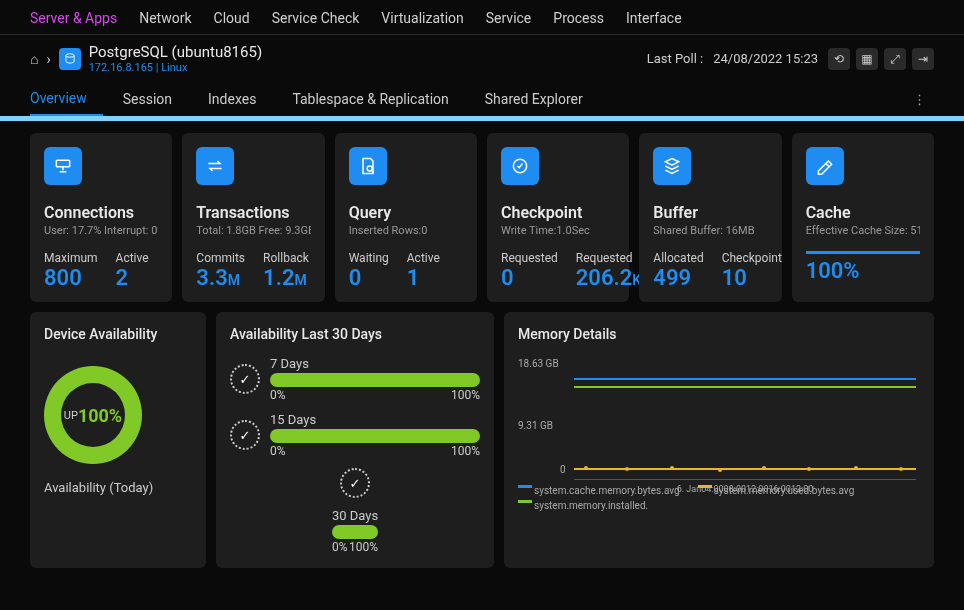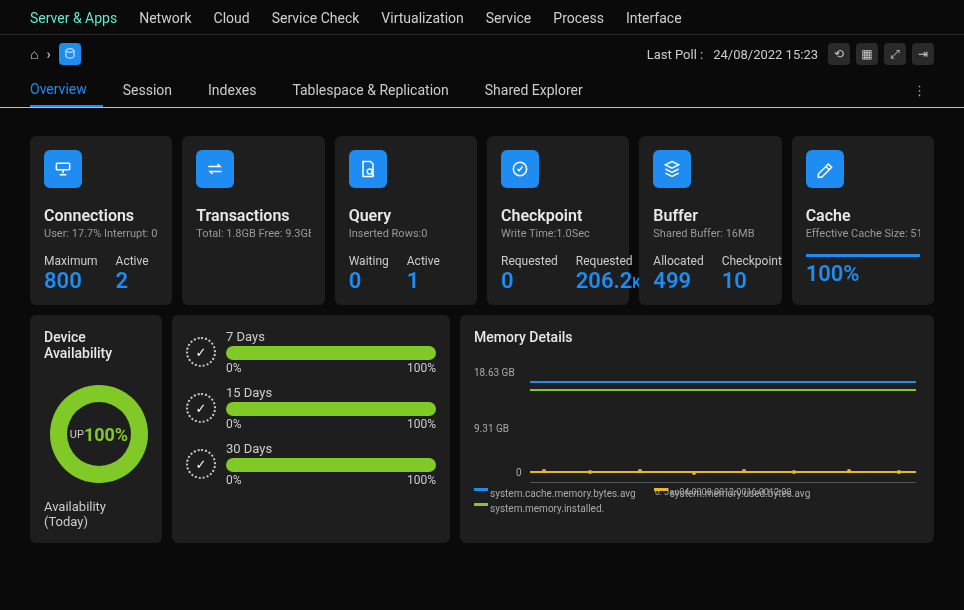--- a/index.html
+++ b/index.html
@@ -1,74 +1,74 @@
 <!DOCTYPE html>
 <html><head>
 <meta charset="utf-8">
 <style>
 * { margin:0; padding:0; box-sizing:border-box; font-family: -apple-system, "Segoe UI", Roboto, Arial, sans-serif; }
 body { background:#0a0a0a; color:#e8e8e8; width:964px; height:610px; overflow:hidden; font-size:13px; }
 
 .topnav { display:flex; gap:22px; padding:10px 30px 8px; border-bottom:1px solid #2a2a2a; }
 .topnav span { color:#d0d0d0; cursor:pointer; font-size:14px; }
-.topnav span.active { color:#5eead4; }
+.topnav span.active { color:#d946ef; }
 
 .header { display:flex; align-items:center; justify-content:space-between; padding:8px 30px; }
 .header-left { display:flex; align-items:center; gap:8px; }
 .breadcrumb-icon { color:#ccc; font-size:14px; }
 .db-icon { width:22px; height:22px; background:#1e8cf0; border-radius:4px; display:flex; align-items:center; justify-content:center; color:#fff; font-size:13px; }
 .header-title { color:#e8e8e8; font-size:15px; }
 .header-sub { color:#1e8cf0; font-size:11px; }
 .header-right { display:flex; align-items:center; gap:10px; color:#ccc; font-size:13px; }
 .hr-icons { display:flex; gap:6px; }
 .hr-icons .ic { width:22px; height:22px; border-radius:4px; background:#2a2a2a; display:flex; align-items:center; justify-content:center; color:#ccc; cursor:pointer; font-size:12px; }
 
-.tabs { display:flex; align-items:center; padding:0 30px; border-bottom:1px solid #7dd3fc; }
+.tabs { display:flex; align-items:center; padding:0 30px; border-bottom:5px solid #7dd3fc; }
 .tabs .tab { padding:8px 16px 8px 0; margin-right:20px; color:#ccc; cursor:pointer; font-size:14px; }
 .tabs .tab.active { color:#1e8cf0; border-bottom:2px solid #1e8cf0; }
 .tabs .kebab { margin-left:auto; color:#aaa; cursor:pointer; padding:4px 8px; }
 
 .content { padding:12px 30px 0; }
-.cards-row { display:flex; gap:10px;margin-top:16px; }
+.cards-row { display:flex; gap:10px; }
 .card { background:#1e1e1e; border-radius:6px; padding:14px 14px 12px; flex:1; min-width:0; }
 .card-icon { width:38px; height:38px; background:#1e8cf0; border-radius:6px; display:flex; align-items:center; justify-content:center; margin-bottom:18px; }
 .card-icon svg { width:20px; height:20px; stroke:#fff; fill:none; stroke-width:1.8; }
 .card h3 { font-size:16px; font-weight:600; color:#e8e8e8; margin-bottom:2px; }
 .card .sub { color:#999; font-size:11px; margin-bottom:14px; white-space:nowrap; overflow:hidden; }
 .card .metrics { display:flex; gap:18px; }
 .card .metric .ml { color:#ccc; font-size:12px; display:block; }
 .card .metric .mv { color:#1e8cf0; font-size:22px; font-weight:600; white-space:nowrap; }
 .card .metric .mv .unit { font-size:14px; }
 .card .bar { height:3px; background:#1e8cf0; margin:6px 0 4px; }
 
 .row2 { display:flex; gap:10px; margin-top:10px; }
 .panel { background:#1e1e1e; border-radius:6px; padding:14px; }
 .panel h4 { font-size:14px; font-weight:500; color:#e8e8e8; margin-bottom:14px; }
 
-.p-avail { width:132px; display:flex; flex-direction:column; align-items:flex-end; }
+.p-avail { width:176px; display:flex; flex-direction:column; align-items:flex-start; }
 .donut { width:98px; height:98px; border-radius:50%; background: conic-gradient(#81c926 0 360deg); display:flex; align-items:center; justify-content:center; margin:10px 0 16px; }
 .donut-inner { width:64px; height:64px; border-radius:50%; background:#1e1e1e; display:flex; flex-direction:row; align-items:center; justify-content:center; }
 .donut-inner .u { color:#ccc; font-size:11px; }
 .donut-inner .p { color:#81c926; font-size:18px; font-weight:700; }
 .avail-today { color:#ccc; font-size:13px; }
 
 .p-30days { width:278px; }
 .av-row { display:flex; align-items:center; gap:10px; margin-bottom:10px; }
-.av-row:last-child { margin-bottom:0; }
+.av-row:last-child { margin-bottom:0;flex-direction:column; }
 .clock { width:30px; height:30px; border-radius:50%; border:2px dotted #ccc; display:flex; align-items:center; justify-content:center; position:relative; flex-shrink:0; }
 .clock::after { content:"✓"; color:#fff; font-size:13px; }
 .av-body { flex:1; }
 .av-label { color:#ccc; font-size:13px; margin-bottom:2px; }
 .av-bar { height:14px; border-radius:7px; background:#81c926; margin-bottom:1px; }
 .av-ends { display:flex; justify-content:space-between; color:#ccc; font-size:12px; }
 
 .p-mem { flex:1; }
 .chart { position:relative; height:155px; font-family: "Courier New", monospace; font-size:10px; color:#aaa; }
 .y-label { position:absolute; left:0; }
-.y0 { top:108px; } .y1 { top:64px; } .y2 { top:8px; }
+.y0 { top:108px; } .y1 { top:64px; } .y2 { top:2px; }
 .plot { position:absolute; left:56px; right:4px; top:0; height:124px; border-bottom:1px solid #555; }
 .line { position:absolute; left:0; right:0; height:2px; }
 .l-cache { top:22px; background:#1e8cf0; }
 .l-inst { top:30px; background:#81c926; }
 .l-used { top:112px; background:#e8b923; height:1.5px; }
 .xticks { position:absolute; left:56px; right:4px; top:128px; display:flex; justify-content:center; font-size:9px; }
 .legend { position:absolute; bottom:0; left:0; right:0; display:flex; flex-wrap:wrap; gap:4px 18px; font-size:10px; }
 .legend span { display:flex; align-items:flex-start; gap:2px; }
 .sw { width:14px; height:3px; display:inline-block; }
 .dot { position:absolute; width:4px; height:4px; border-radius:50%; background:#e8b923; }
@@ -90,20 +90,24 @@
 <div class="header">
   <div class="header-left">
     <span class="breadcrumb-icon">⌂</span>
     <span class="breadcrumb-icon">›</span>
     <span class="db-icon">
         <svg viewBox="0 0 24 24" width="14" height="14">
           <ellipse cx="12" cy="6" rx="7" ry="3" stroke="#fff" fill="none" stroke-width="1.6"></ellipse>
           <path d="M5 6v10c0 1.7 3.1 3 7 3s7-1.3 7-3V6" stroke="#fff" fill="none" stroke-width="1.6"></path>
         </svg>
       </span>
+    <div>
+      <div class="header-title">PostgreSQL (ubuntu8165)</div>
+      <div class="header-sub">172.16.8.165 | Linux</div>
+    </div>
   </div>
   <div class="header-right">
     <span>Last Poll :</span>
     <span>24/08/2022 15:23</span>
     <div class="hr-icons">
       <span class="ic">⟲</span>
       <span class="ic">▦</span>
       <span class="ic">⤢</span>
       <span class="ic">⇥</span>
     </div>
@@ -138,20 +142,24 @@
     </div>
 
     <div class="card">
       <div class="card-icon">
           <svg viewBox="0 0 24 24">
             <path d="M4 9h14l-3 -3M20 15H6l3 3"></path>
           </svg>
         </div>
       <h3>Transactions</h3>
       <div class="sub">Total: 1.8GB  Free: 9.3GB</div>
+      <div class="metrics">
+        <div class="metric"><span class="ml">Commits</span><span class="mv"><span>3.3</span><span class="unit">M</span></span></div>
+        <div class="metric"><span class="ml">Rollback</span><span class="mv"><span>1.2</span><span class="unit">M</span></span></div>
+      </div>
     </div>
 
     <div class="card">
       <div class="card-icon">
           <svg viewBox="0 0 24 24">
             <path d="M6 3h9l3 3v15H6z"></path>
             <circle cx="14" cy="15" r="3"></circle>
             <path d="M16 17l3 3"></path>
           </svg>
         </div>
@@ -215,20 +223,21 @@
       <div class="donut">
         <div class="donut-inner">
           <span class="u">UP</span>
           <span class="p">100%</span>
         </div>
       </div>
       <div class="avail-today">Availability (Today)</div>
     </div>
 
     <div class="panel p-30days">
+      <h4>Availability Last 30 Days</h4>
       <div class="av-row">
         <div class="clock"></div>
         <div class="av-body">
           <div class="av-label">7 Days</div>
           <div class="av-bar"></div>
           <div class="av-ends">
               <span>0%</span>
               <span>100%</span>
             </div>
         </div>

